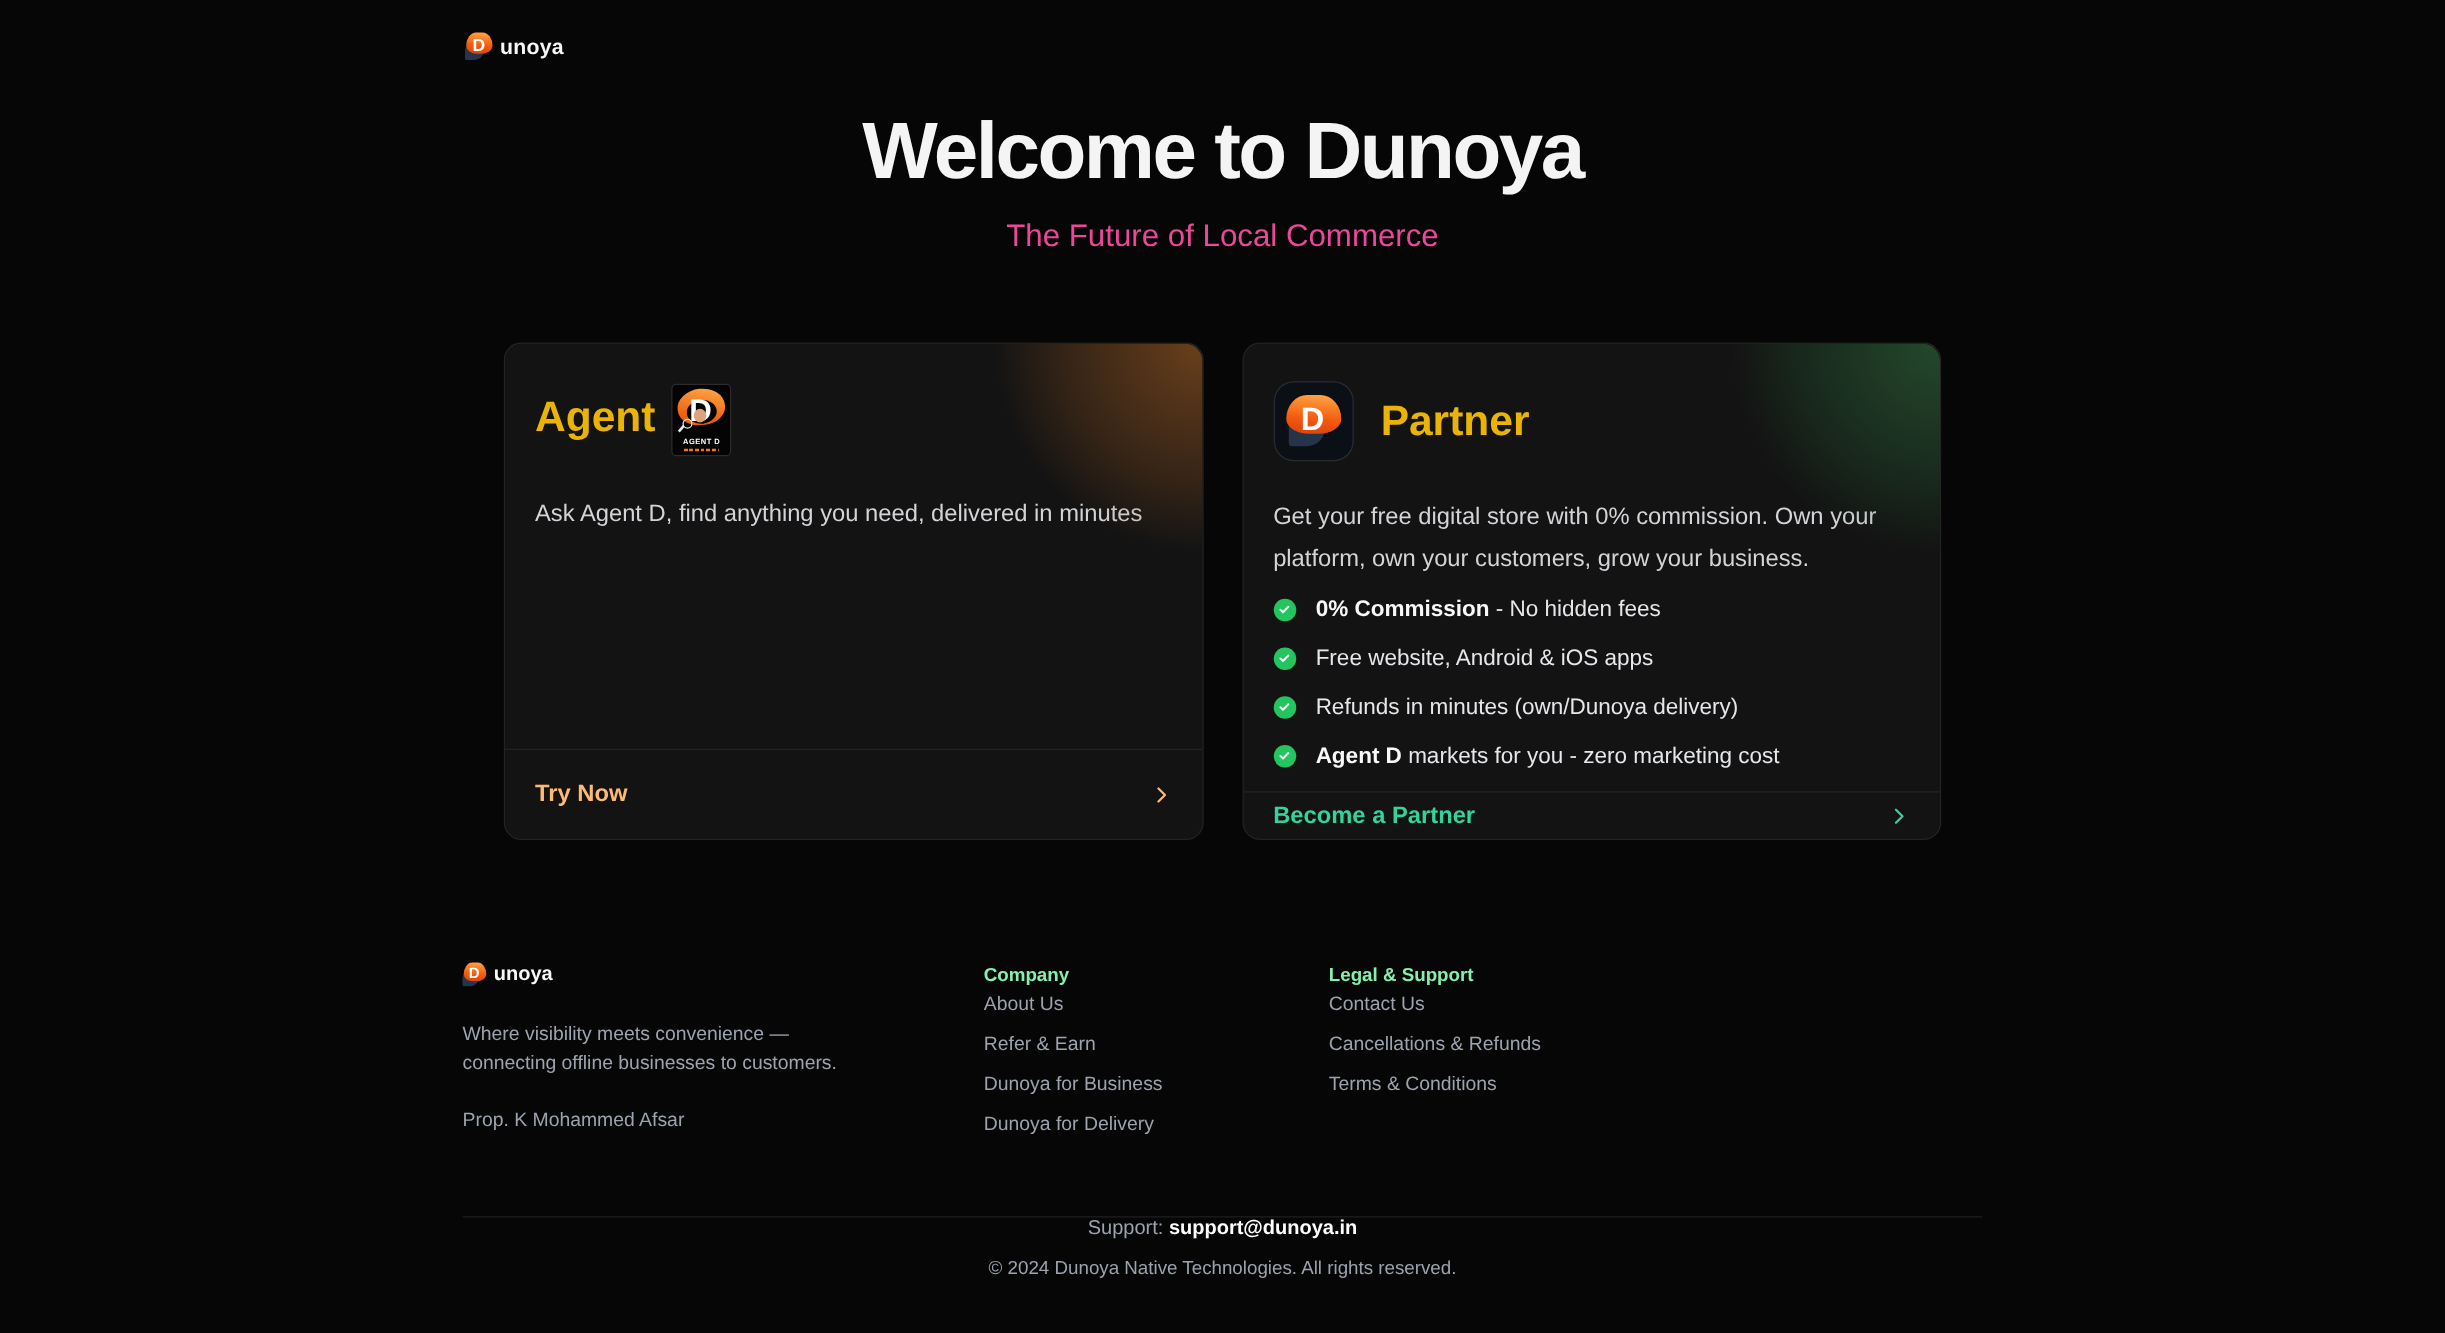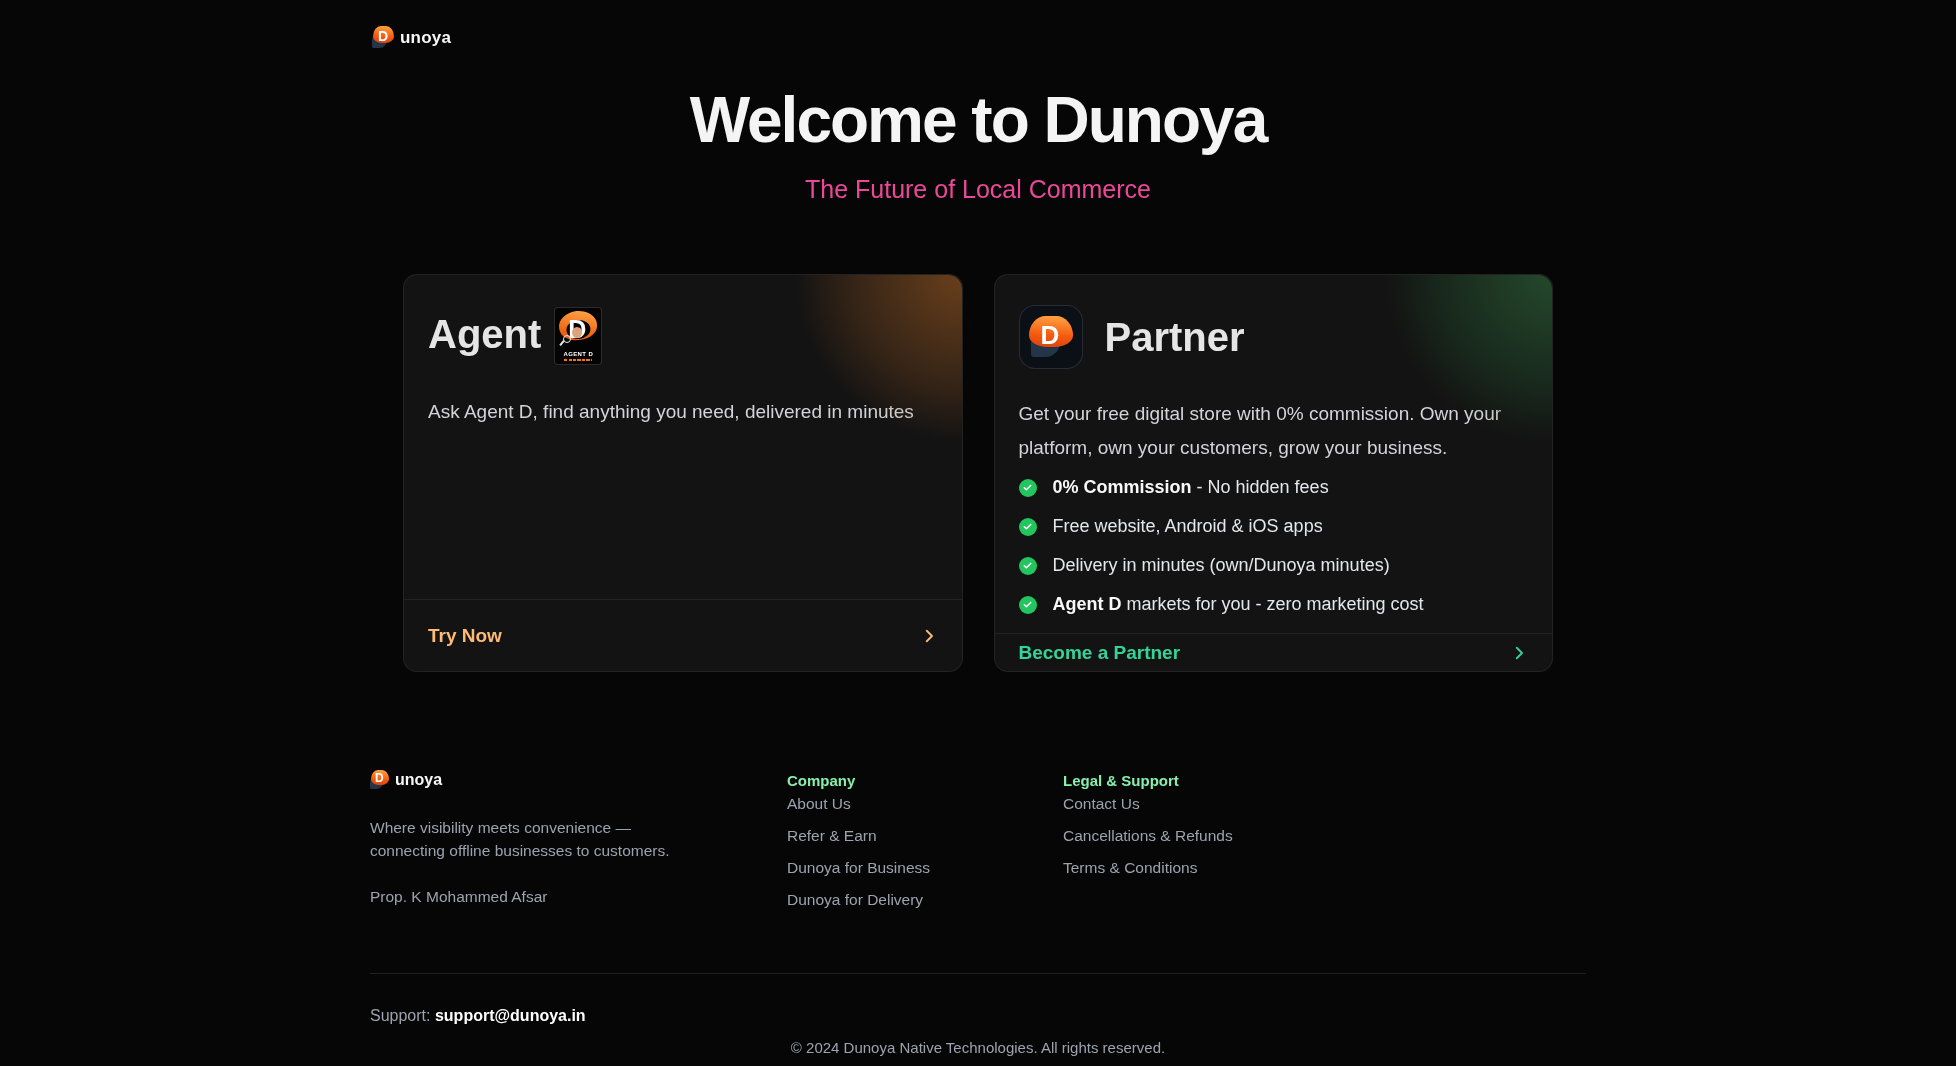--- a/index.html
+++ b/index.html
@@ -46,21 +46,21 @@
     flex:1; height:398px; background:#131313;
     border:1px solid rgba(255,255,255,0.07); border-radius:14px;
     position:relative; display:flex; flex-direction:column;
     padding:30px 24px 0 24px; overflow:hidden; cursor:pointer;
   }
   .card::before { content:""; position:absolute; top:0; right:0; width:190px; height:185px;
     pointer-events:none; border-top-right-radius:14px; }
   .card--agent::before  { background:radial-gradient(circle at 100% 0%, rgba(176,99,34,0.55) 0%, rgba(130,75,30,0.30) 42%, transparent 63%); }
   .card--partner::before{ background:radial-gradient(circle at 100% 0%, rgba(47,108,60,0.60) 0%, rgba(36,86,48,0.32) 42%, transparent 63%); }
 
-  .card-title { font-size:40px; font-weight:700; color:#e5e5e5; }
+  .card-title { font-size:34px; font-weight:700; color:#eab308; }
   .agent-head { display:flex; align-items:center; gap:14px; height:58px; }
   .partner-head { display:flex; align-items:center; gap:22px; }
 
   
   .agent-badge { position:relative; width:46px; height:56px; background:#040404; border-radius:3px;
     box-shadow:0 0 0 1px rgba(255,255,255,0.10); overflow:hidden; margin-top:4px; }
   .agent-badge .hat { position:absolute; top:3px; left:4px; width:38px; height:29px;
     background:linear-gradient(195deg,#ffa144 10%,#ec5f0c 75%); border-radius:50% 50% 46% 46%;
     transform:rotate(-6deg); }
   .agent-badge .hat::after { content:""; position:absolute; left:7px; right:7px; top:9px; bottom:1px;
@@ -99,21 +99,21 @@
   .footer { width:1216px; margin:98px auto 0; }
   .footer-grid { display:grid; grid-template-columns:417px 276px 1fr; }
   .f-left .logo-row { display:flex; align-items:center; gap:5px; cursor:pointer; }
   .f-left .brandtext { font-size:16px; font-weight:700; color:#f7f7f7; }
   .tagline { margin-top:26px; width:308px; font-size:15.5px; line-height:23px; color:#9ca3af; }
   .prop { margin-top:26px; font-size:15.5px; color:#9ca3af; }
   .f-col h3 { font-size:15px; font-weight:700; color:#86efac; line-height:21px; }
   .f-links { margin-top:4px; }
   .flink { font-size:15.5px; color:#9ca3af; margin-bottom:14px; line-height:18px; cursor:pointer; }
   .divider { margin-top:50px; height:1px; background:rgba(255,255,255,0.10); }
-  .support { margin-top:33px; font-size:16px; color:#9ca3af; }
+  .support { text-align:center; font-size:16px; color:#9ca3af; }
   .support .email { color:#ffffff; font-weight:600; cursor:pointer; }
   .copyright { margin-top:13px; text-align:center; font-size:15px; line-height:20px; color:#9ca3af; }
 
   .chev { display:block; }
 </style>
 </head>
 <body>
 
 <div class="topbar">
   <span class="mark mark--sm">
@@ -181,21 +181,21 @@
             </svg>
           </span>
           <span class="ftext"><b></b><span>Free website, Android &amp; iOS apps</span></span>
         </div>
         <div class="feature">
           <span class="check">
             <svg width="11" height="11" viewBox="0 0 24 24">
               <path d="M5 12.5l4.5 4.5L19 7.5" fill="none" stroke="#fff" stroke-width="3.4" stroke-linecap="round" stroke-linejoin="round"></path>
             </svg>
           </span>
-          <span class="ftext"><b></b><span>Delivery in minutes (own/Dunoya minutes)</span></span>
+          <span class="ftext"><b></b><span>Refunds in minutes (own/Dunoya delivery)</span></span>
         </div>
         <div class="feature">
           <span class="check">
             <svg width="11" height="11" viewBox="0 0 24 24">
               <path d="M5 12.5l4.5 4.5L19 7.5" fill="none" stroke="#fff" stroke-width="3.4" stroke-linecap="round" stroke-linejoin="round"></path>
             </svg>
           </span>
           <span class="ftext"><b>Agent D</b><span> markets for you - zero marketing cost</span></span>
         </div>
       </div>

